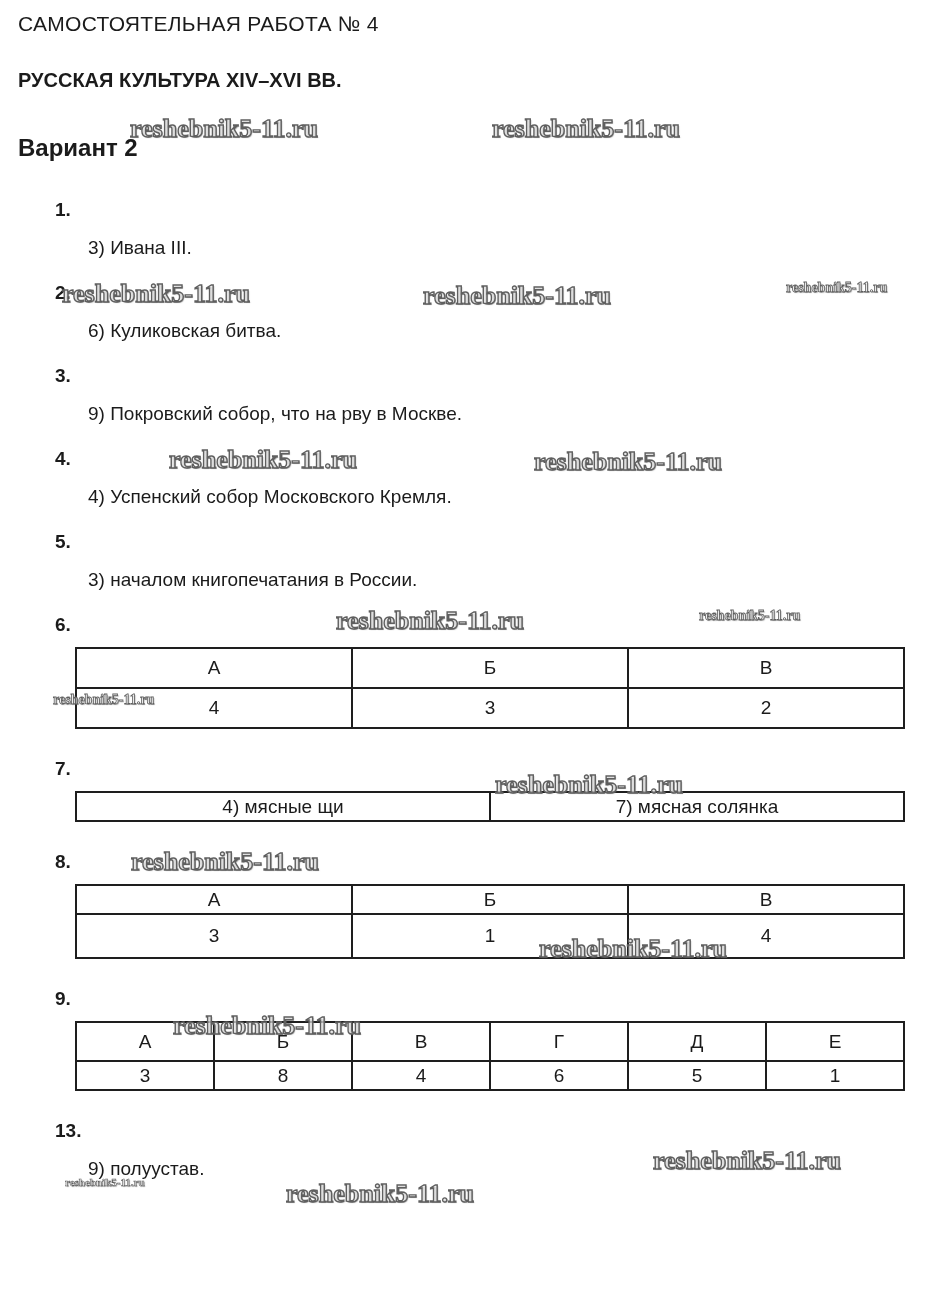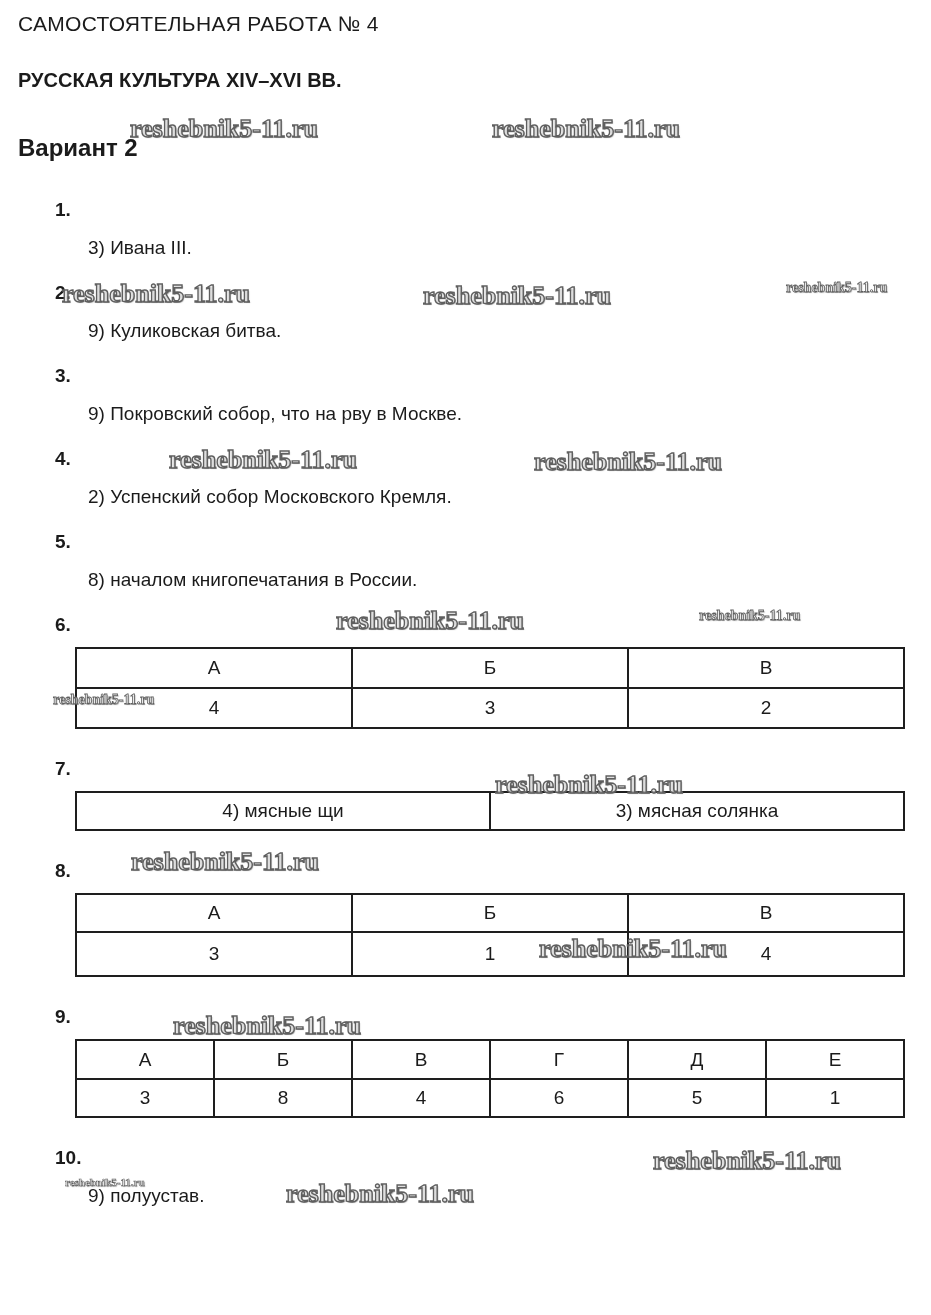--- a/index.html
+++ b/index.html
@@ -50,21 +50,21 @@
     width: 830px;
     margin: 11px 0 28px 75px;
     border-collapse: collapse;
     table-layout: fixed;
   }
   .ans-table td {
     border: 2px solid #1e1e1e;
     text-align: center;
     vertical-align: middle;
     font-size: 19px;
-    height: 38px;
+    height: 29px;
     padding: 0;
   }
   .ans-table--t6 td { height: 40px; }
   .ans-table--t8 tr.row-values td { height: 44px; }
   .ans-table--t9 tr.row-headers td { height: 39px; }
 
   .wm {
     position: absolute;
     font-family: Liberation Serif, serif;
     font-weight: 700;
@@ -106,36 +106,36 @@
   <h2 class="doc-subtitle">РУССКАЯ КУЛЬТУРА XIV–XVI ВВ.</h2>
   <h3 class="doc-variant">Вариант 2</h3>
 
   <section class="item item--first">
     <div class="item-num">1.</div>
     <div class="item-answer">3) Ивана III.</div>
   </section>
 
   <section class="item">
     <div class="item-num">2.</div>
-    <div class="item-answer">9) Куликовская битва.</div>
+    <div class="item-answer">6) Куликовская битва.</div>
   </section>
 
   <section class="item">
     <div class="item-num">3.</div>
     <div class="item-answer">9) Покровский собор, что на рву в Москве.</div>
   </section>
 
   <section class="item">
     <div class="item-num">4.</div>
-    <div class="item-answer">2) Успенский собор Московского Кремля.</div>
+    <div class="item-answer">4) Успенский собор Московского Кремля.</div>
   </section>
 
   <section class="item">
     <div class="item-num">5.</div>
-    <div class="item-answer">8) началом книгопечатания в России.</div>
+    <div class="item-answer">3) началом книгопечатания в России.</div>
   </section>
 
   <section class="item">
     <div class="item-num">6.</div>
     <table class="ans-table ans-table--t6">
       <tbody>
         <tr class="row-headers">
           <td>А</td>
           <td>Б</td>
           <td>В</td>
@@ -148,21 +148,21 @@
       </tbody>
     </table>
   </section>
 
   <section class="item">
     <div class="item-num">7.</div>
     <table class="ans-table ans-table--t7">
       <tbody>
         <tr class="row-values">
           <td>4) мясные щи</td>
-          <td>3) мясная солянка</td>
+          <td>7) мясная солянка</td>
         </tr>
       </tbody>
     </table>
   </section>
 
   <section class="item">
     <div class="item-num">8.</div>
     <table class="ans-table ans-table--t8">
       <tbody>
         <tr class="row-headers">
@@ -197,17 +197,17 @@
           <td>4</td>
           <td>6</td>
           <td>5</td>
           <td>1</td>
         </tr>
       </tbody>
     </table>
   </section>
 
   <section class="item">
-    <div class="item-num">10.</div>
+    <div class="item-num">13.</div>
     <div class="item-answer">9) полуустав.</div>
   </section>
 
 </div>
 
 </body></html>

